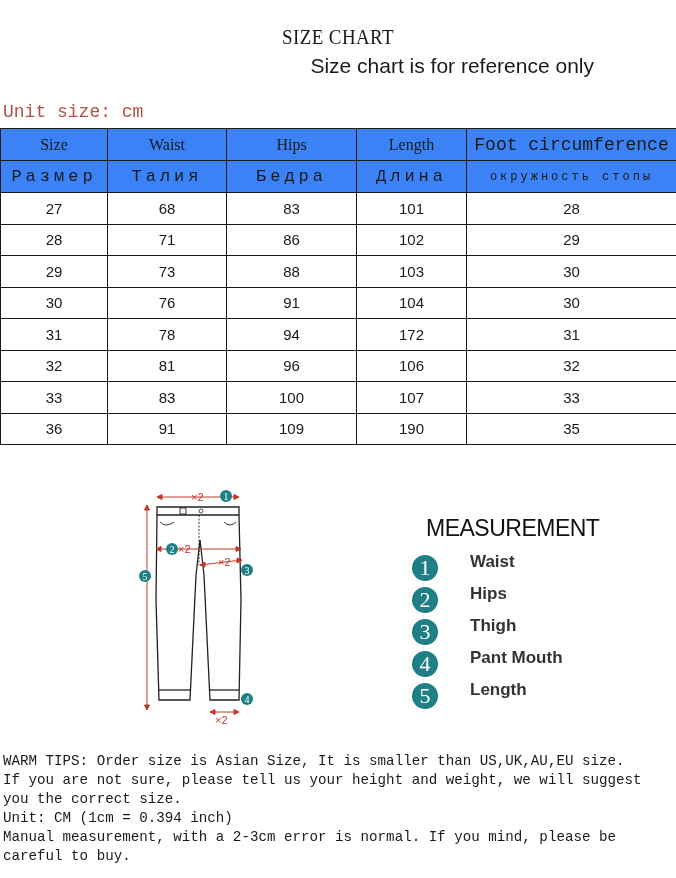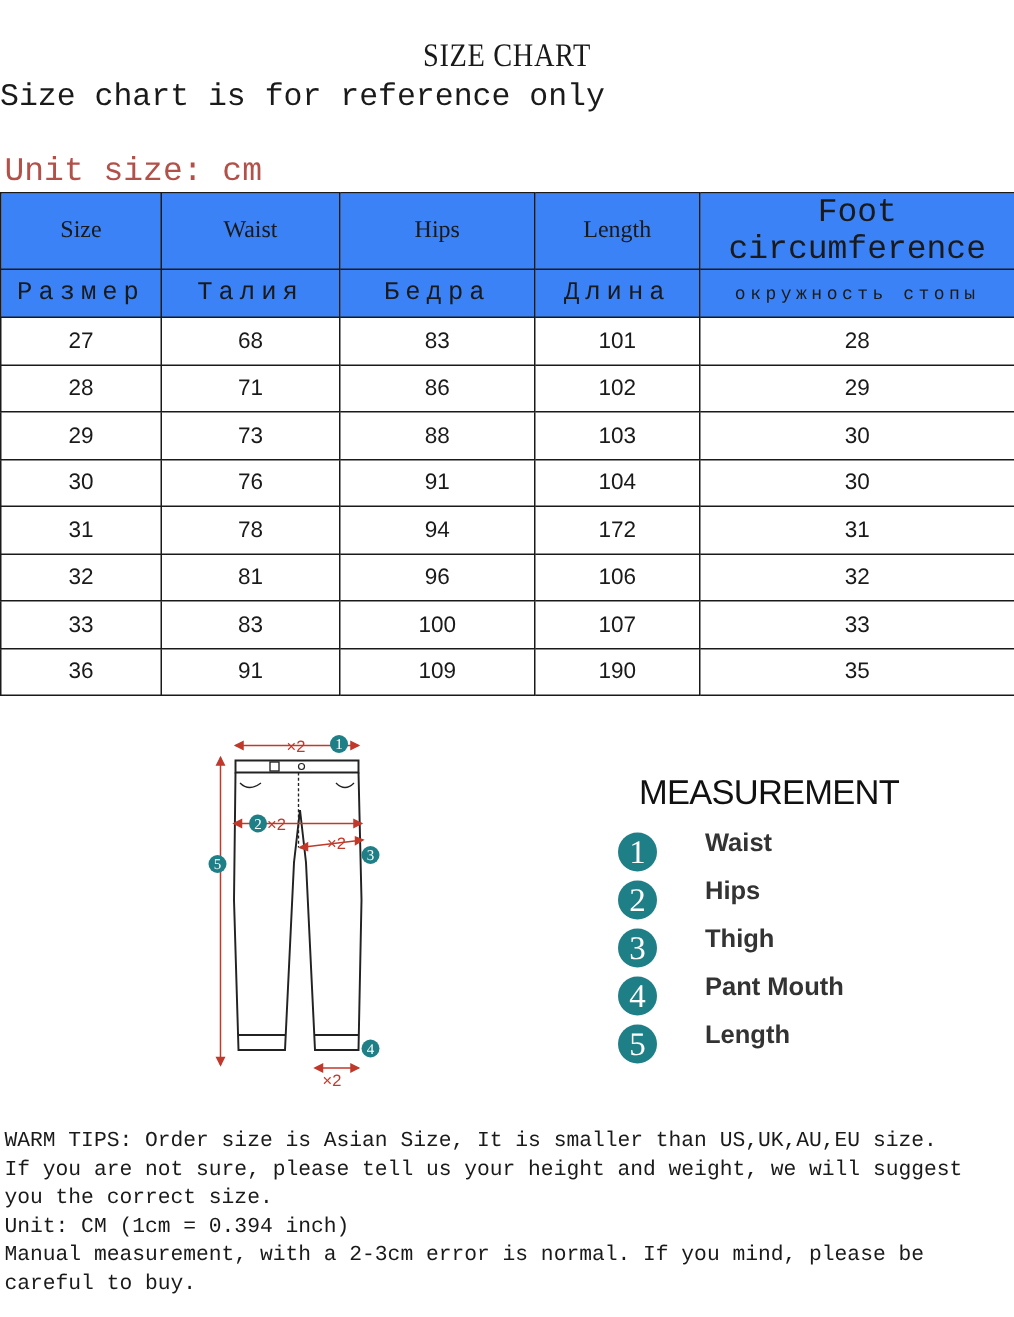--- a/index.html
+++ b/index.html
@@ -1,25 +1,25 @@
 <!DOCTYPE html>
 <html><head>
 <meta charset="utf-8">
 <style>
   html, body { margin:0; padding:0; background:#ffffff; }
   body { width:676px; height:878px; position:relative; overflow:hidden; font-family:"Liberation Mono","DejaVu Sans Mono",monospace; color:#1a1a1a; }
   .title { position:absolute; top:24px; left:0; width:676px; text-align:center; font-family:"Liberation Serif","DejaVu Serif",serif; font-size:22px; letter-spacing:0.5px; transform:scaleX(0.86); }
-  .subtitle { position:absolute; top:54px; left:0; width:594px; text-align:left; font-family:Liberation Mono, monospace; font-size:21px; }
-  .unit { position:absolute; top:102px; left:3px; font-family:"Liberation Mono",monospace; font-size:22px; color:#b2504a; }
+  .subtitle { position:absolute; top:54px; left:0; width:594px; text-align:right; font-family:Liberation Sans, sans-serif; font-size:21px; }
+  .unit { position:absolute; top:102px; left:3px; font-family:"Liberation Mono",monospace; font-size:18px; color:#b2504a; }
   table.sizes { position:absolute; top:128px; left:0; width:676px; border-collapse:collapse; table-layout:fixed; }
   table.sizes td, table.sizes th { border:1.5px solid #1a1a1a; text-align:center; padding:0; font-weight:normal; }
   table.sizes th { background:#3b82f6; height:31px; font-family:"Liberation Serif",serif; font-size:16px; }
   table.sizes tr.ru th { font-family:"Liberation Mono",monospace; font-size:17px; letter-spacing:4px; }
   table.sizes tr.ru th.foot { font-size:12px; letter-spacing:3px; }
-  table.sizes th.foot-en { font-family:"Liberation Mono",monospace; font-size:22px; }
+  table.sizes th.foot-en { font-family:"Liberation Mono",monospace; font-size:18px; }
   table.sizes td { height:30.5px; font-family:"Liberation Sans Narrow","Liberation Sans",sans-serif; font-size:15px; }
   .diagram { position:absolute; top:485px; left:120px; width:150px; height:240px; }
   .meas-title { position:absolute; top:515px; left:426px; font-family:"Liberation Sans",sans-serif; font-size:23px; color:#111; letter-spacing:-0.5px; }
   .meas-list { position:absolute; top:549px; left:412px; }
   .meas-item { height:32px; display:flex; align-items:center; }
   .meas-num { width:26px; height:26px; border-radius:50%; background:#1f7f86; color:#fff; font-family:"Liberation Serif",serif; font-size:22px; display:flex; align-items:center; justify-content:center; margin-right:32px; margin-top:6px; }
   .meas-label { font-family:"Liberation Sans",sans-serif; font-weight:bold; font-size:17px; color:#333; margin-top:-6px; }
   .tips { position:absolute; top:752px; left:3px; width:672px; font-family:"Liberation Mono",monospace; font-size:14.2px; line-height:19px; }
   .tips p { margin:0; }
 </style>

